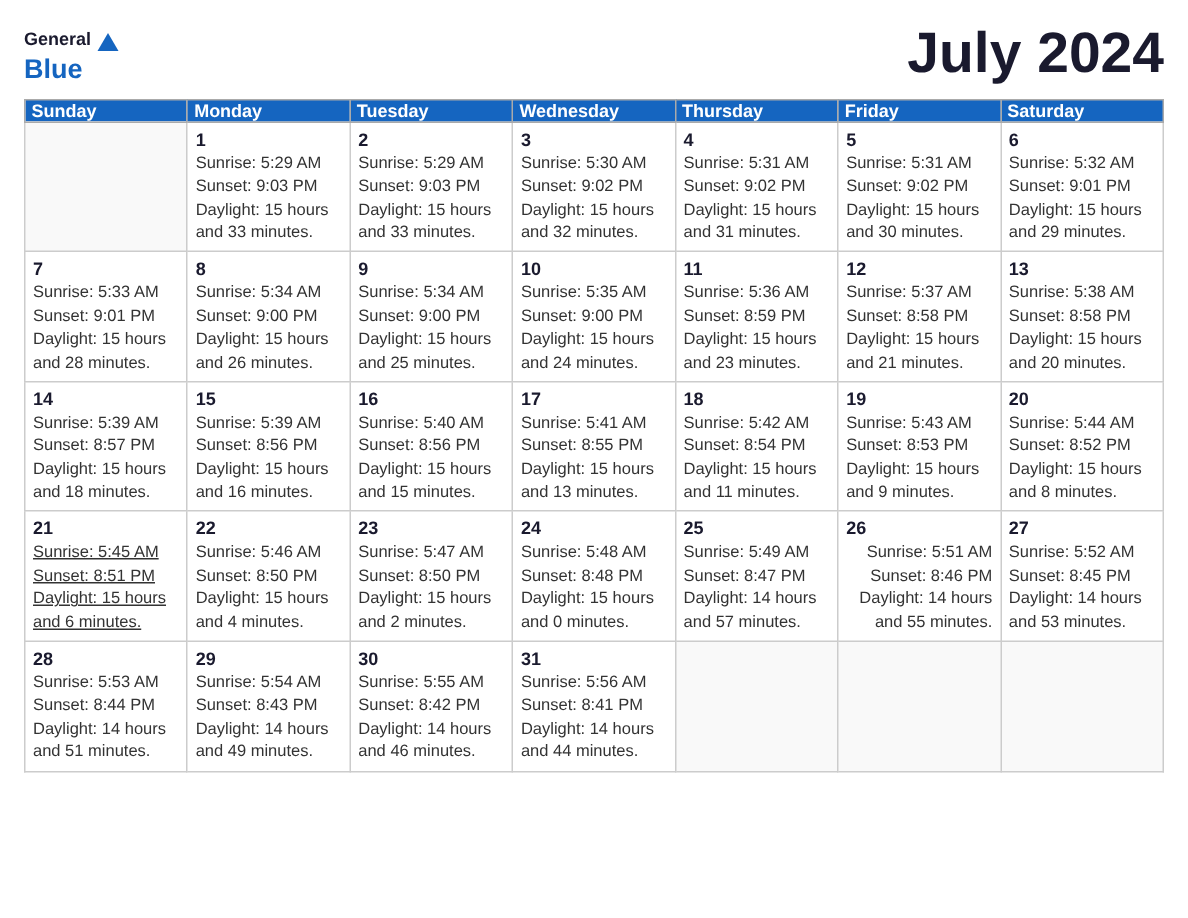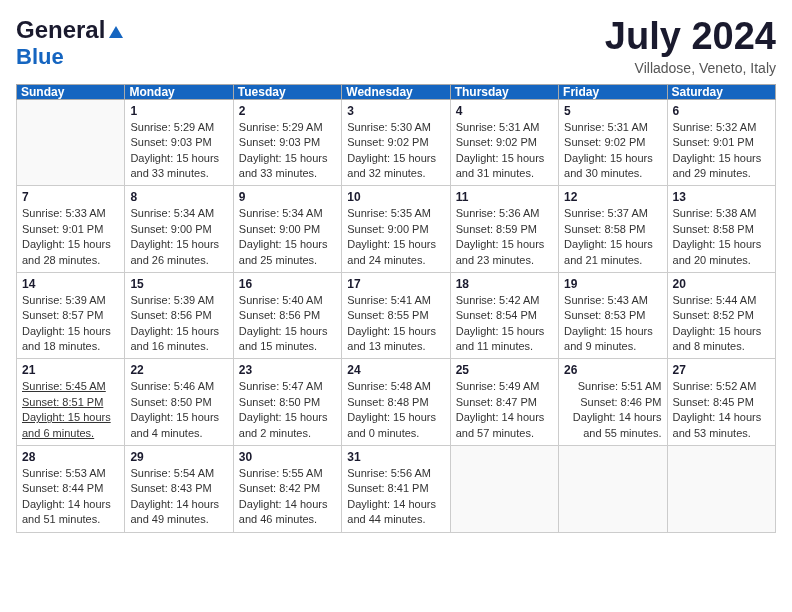--- a/index.html
+++ b/index.html
@@ -10,26 +10,26 @@
       min-height: 612px;
       padding: 16px;
     }
     .header {
       display: flex;
       justify-content: space-between;
       align-items: flex-start;
       margin-bottom: 8px;
     }
     .logo-general {
-      font-size: 24px;
+      font-size: 12px;
       font-weight: bold;
       color: #1a1a2e;
     }
     .logo-blue {
-      font-size: 22px;
+      font-size: 18px;
       font-weight: bold;
       color: #1565c0;
     }
     .title-section {
       text-align: right;
     }
     .month-title {
       font-size: 38px;
       font-weight: bold;
       color: #1a1a2e;
@@ -100,21 +100,20 @@
           <polygon points="2,16 16,16 9,4" fill="#1565c0"></polygon>
         </svg>
       </div>
       <div class="logo-row">
         <span class="logo-blue">Blue</span>
       </div>
     </div>
   </div>
   <div class="title-section">
     <div class="month-title">July 2024</div>
-    <div class="location">Villadose, Veneto, Italy</div>
   </div>
 </div>
 
 <table class="calendar">
   <thead>
     <tr>
     <th>Sunday</th>
         <th>Monday</th>
         <th>Tuesday</th>
         <th>Wednesday</th>

